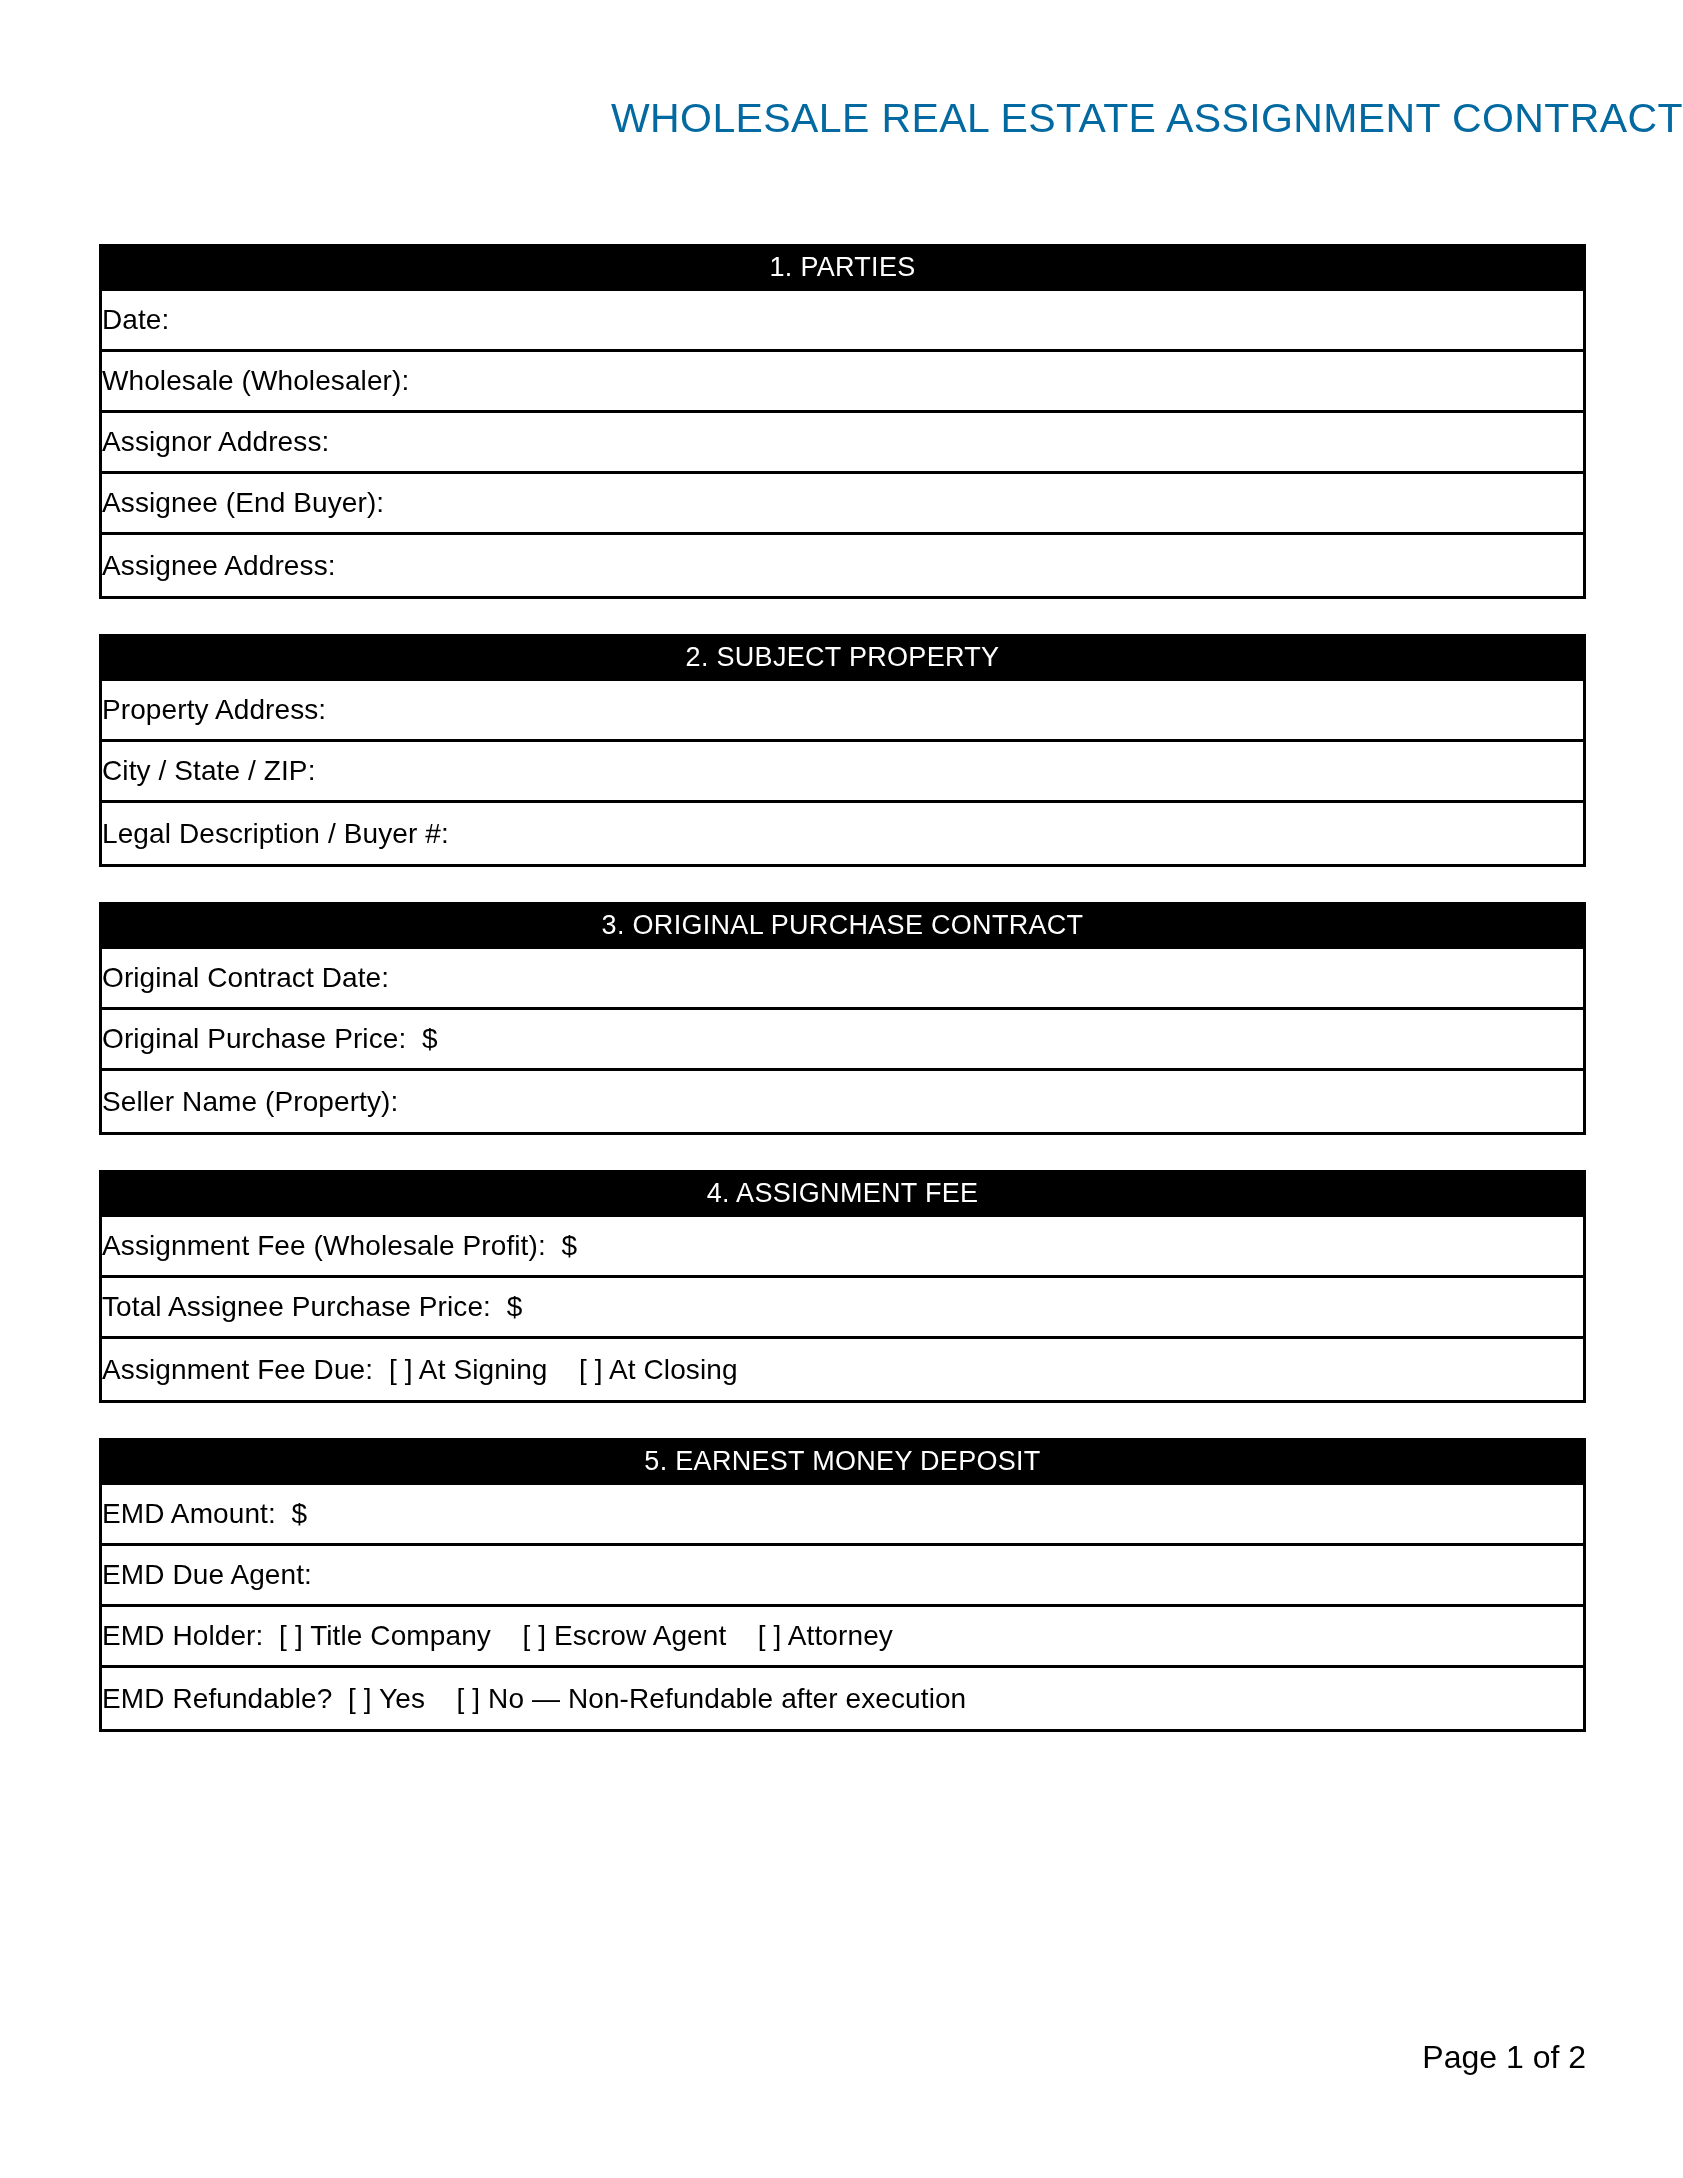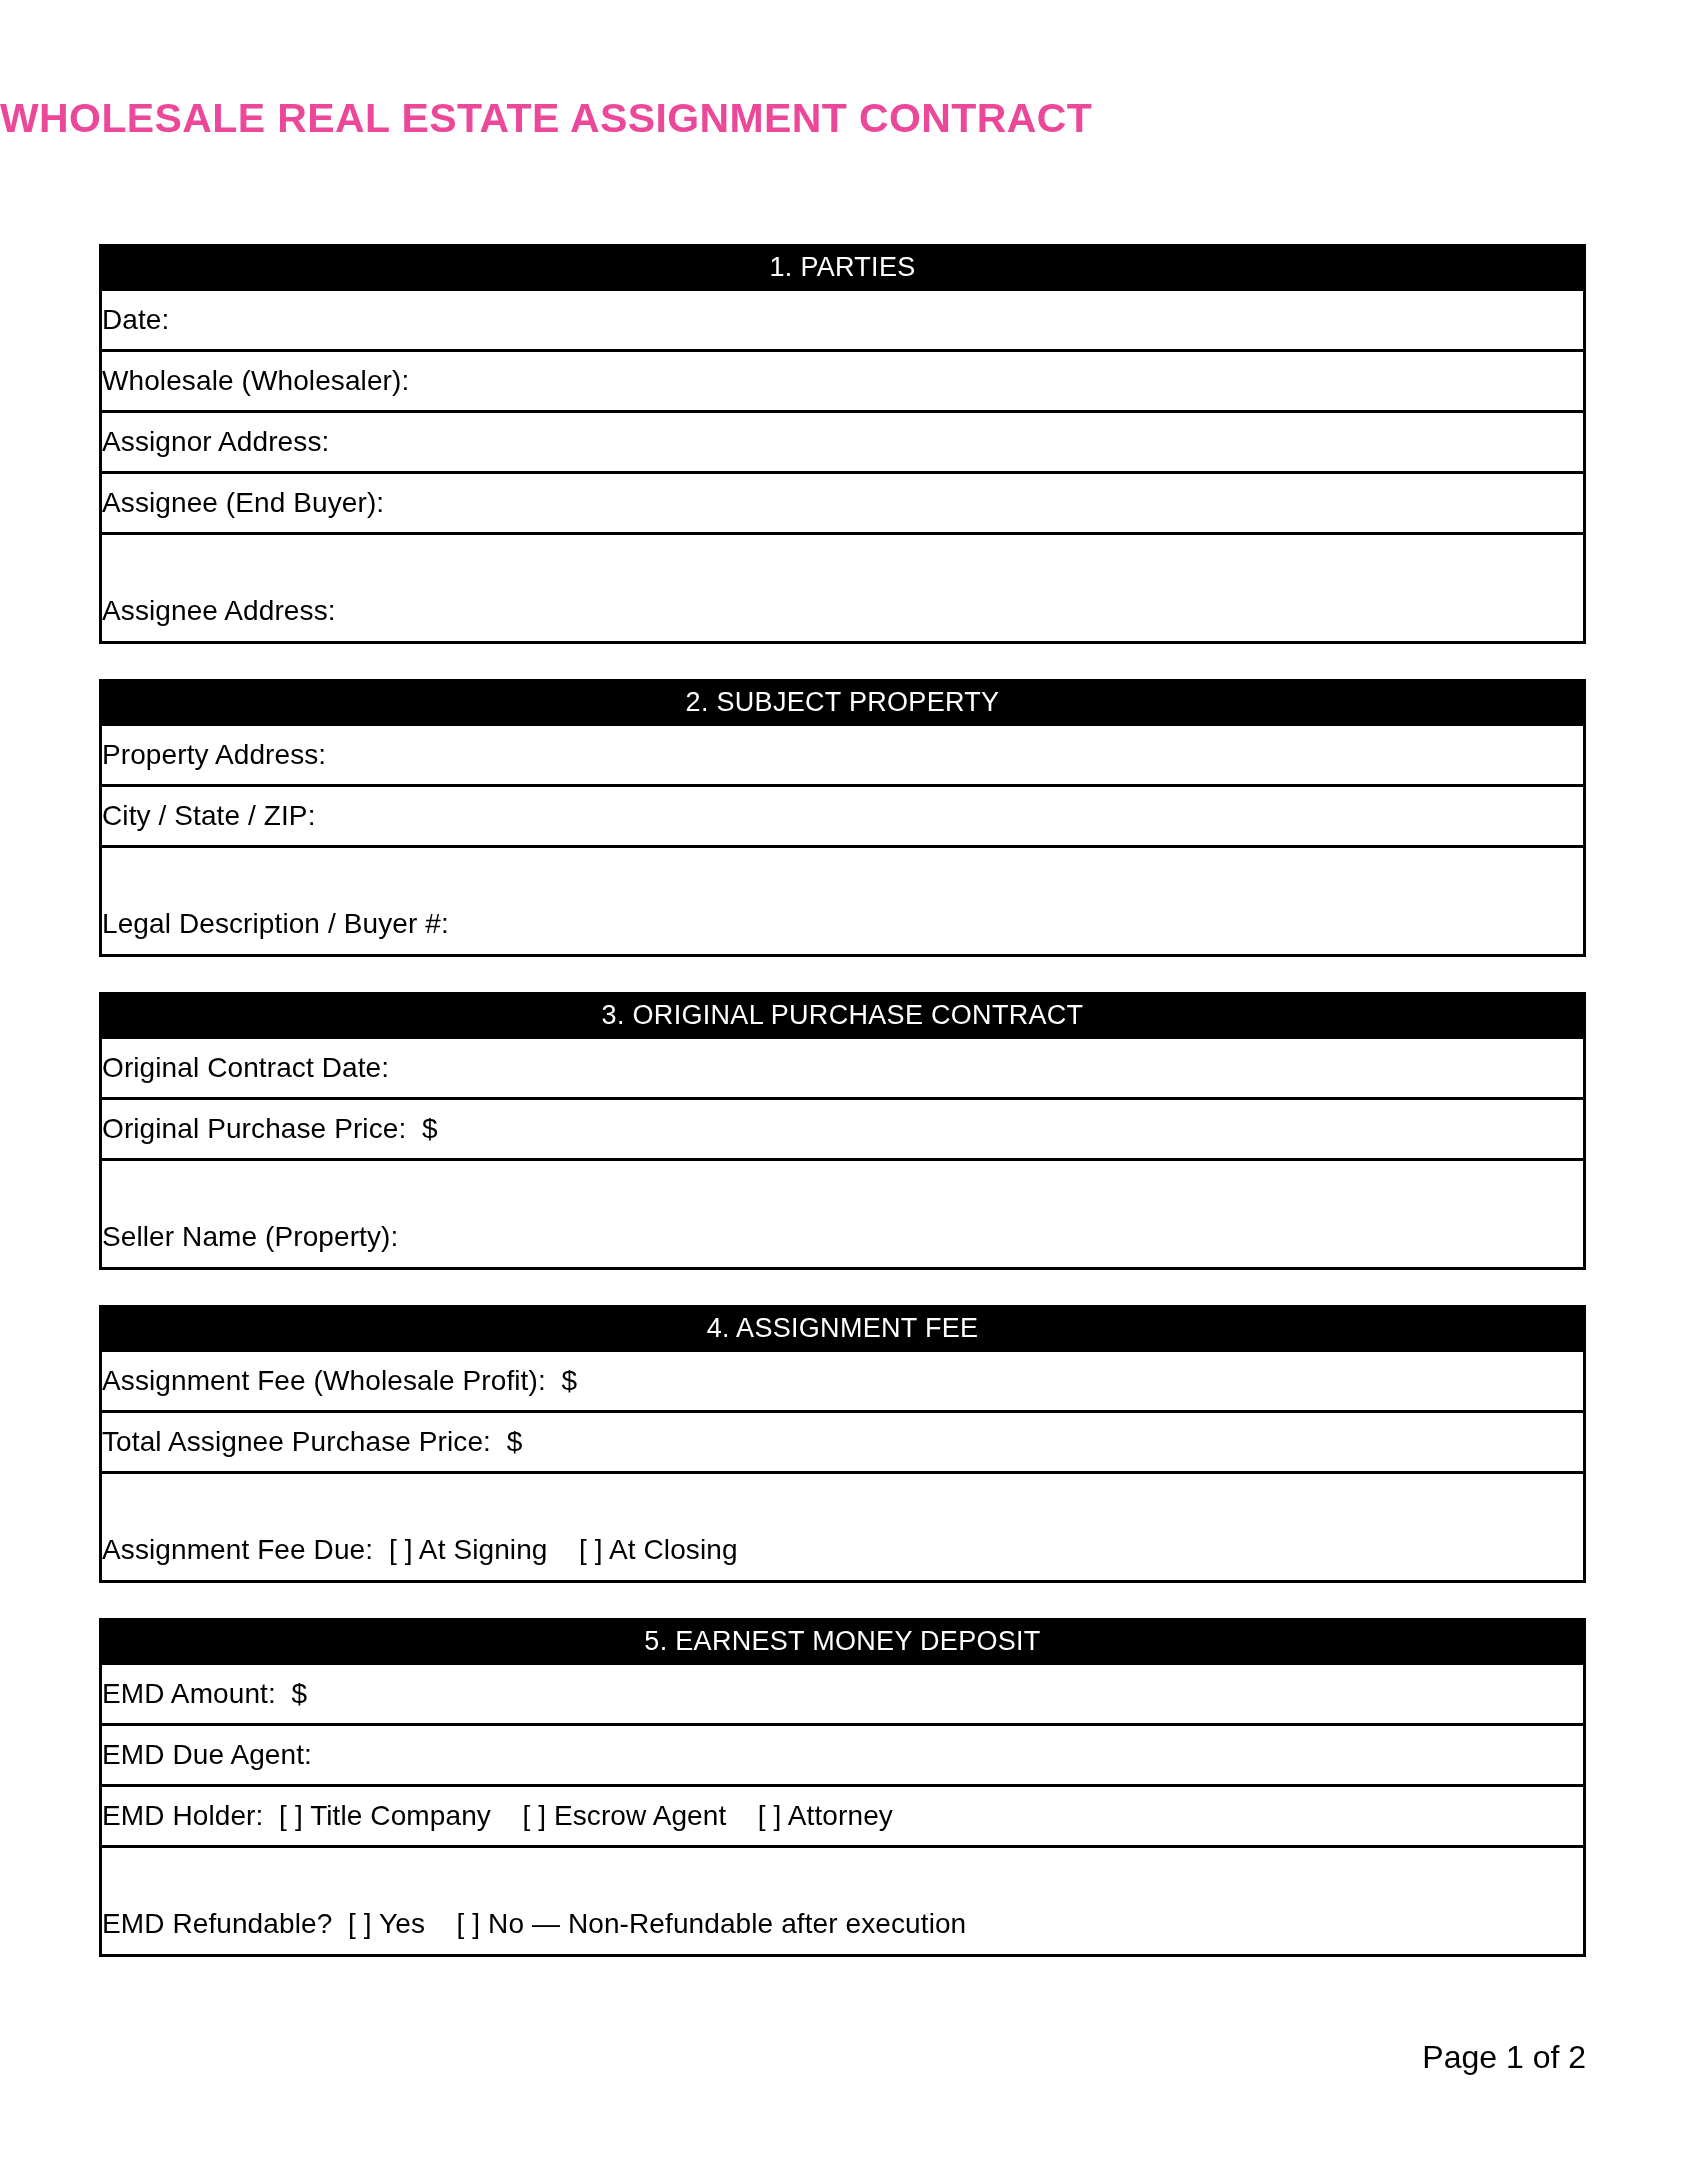--- a/index.html
+++ b/index.html
@@ -26,26 +26,26 @@
     background: #ffffff;
     overflow: hidden;
   }
 
   
   .doc-title {
     position: absolute;
     left: 0;
     top: 95px;
     width: 1683px;
-    text-align: left;
+    text-align: right;
     font-family: "Liberation Sans", sans-serif;
     font-size: 41px;
-    font-weight: 700;
+    font-weight: 400;
     letter-spacing: 0.4px;
-    color: #ec4899;
+    color: #0369a1;
     white-space: nowrap;
   }
 
   
   .sections {
     position: absolute;
     left: 99px;
     top: 244px;
     width: 1487px;
     border-radius: 12px;
@@ -85,21 +85,20 @@
     box-sizing: border-box;
     width: 100%;
     height: 61px;
     border-bottom: 3px solid #000000;
     display: flex;
     align-items: center;
     background: #ffffff;
   }
   .row:last-child {
     border-bottom: none;
-    margin-top: 45px;
   }
 
   .row-label {
     font-family: "Liberation Sans", sans-serif;
     font-size: 28px;
     font-weight: 400;
     line-height: 1;
     color: #000000;
     white-space: pre;
     letter-spacing: 0.1px;

